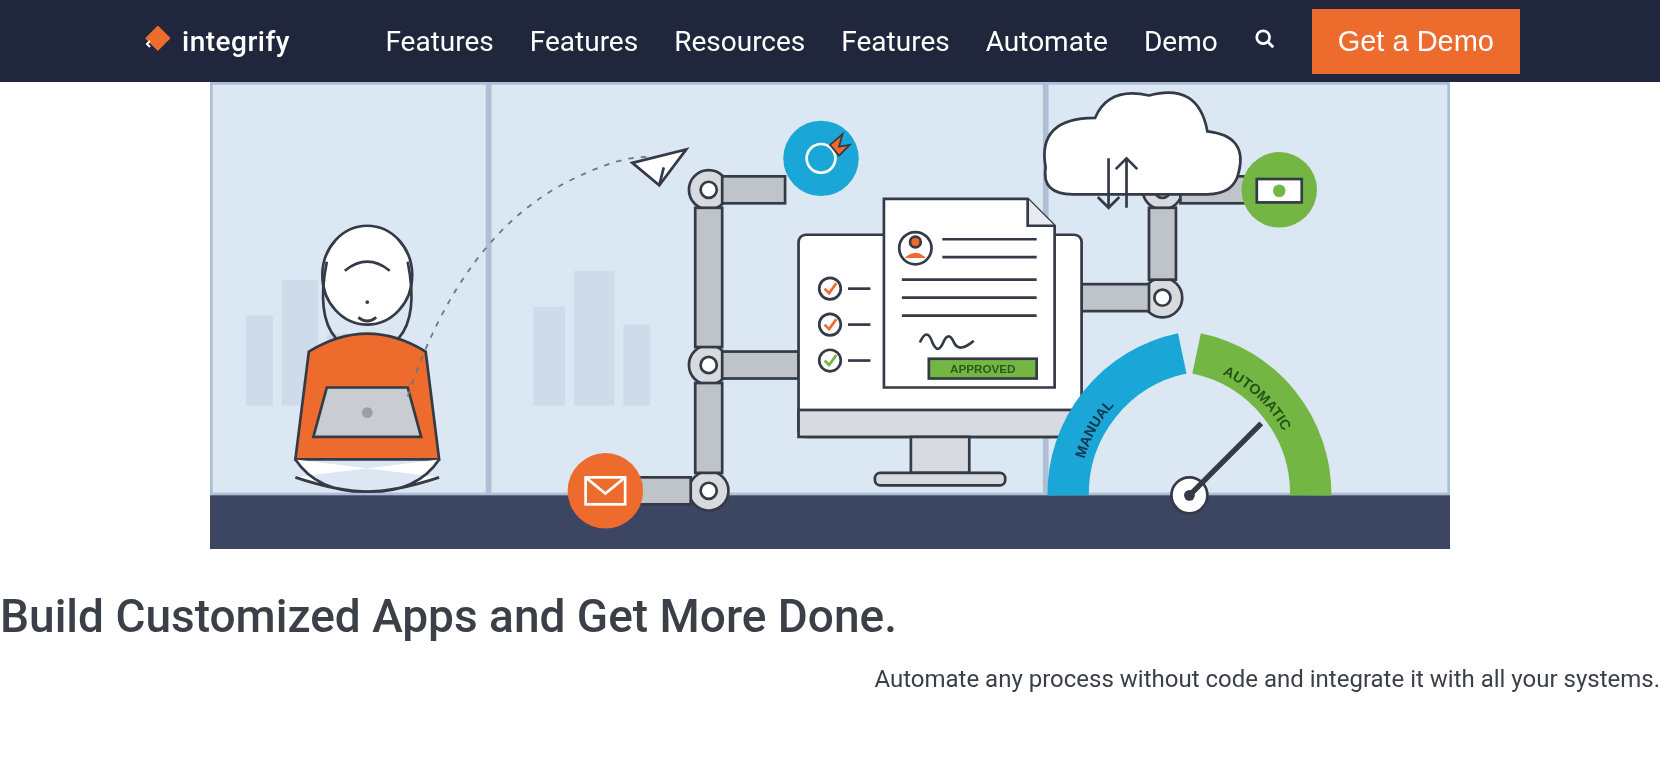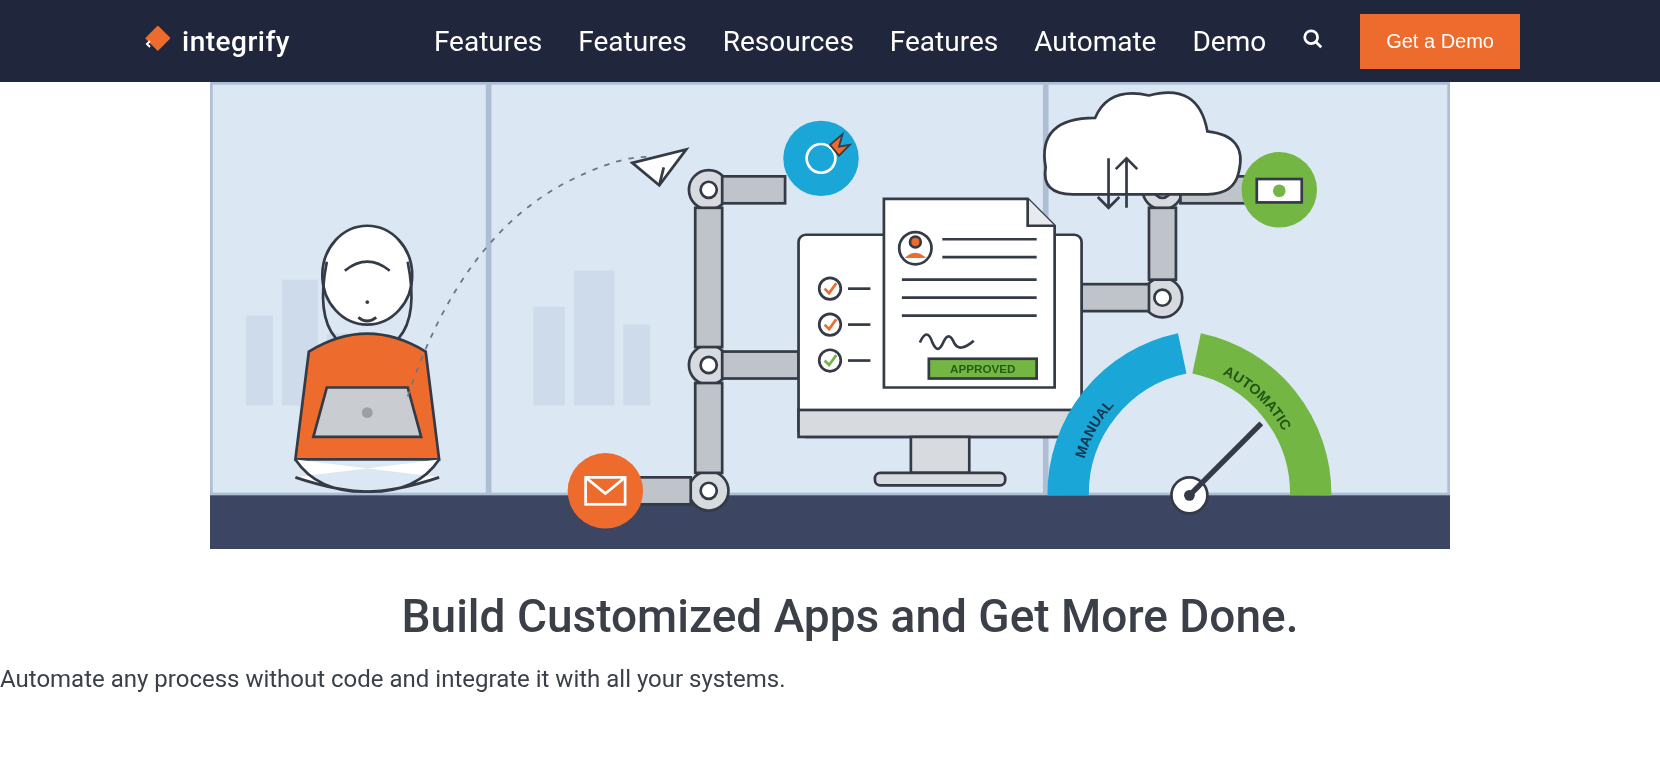--- a/index.html
+++ b/index.html
@@ -17,44 +17,42 @@
     width: 30px; height: 30px; position: relative;
   }
   .logo-mark svg { display:block; }
   .logo-text { color: #fff; font-size: 28px; font-weight: 500; letter-spacing: 0.5px; }
   .nav-right { display: flex; align-items: center; gap: 36px; }
   .nav-link { color: #fff; font-size: 28px; font-weight: 400; cursor: pointer; }
   .search-icon { color: #fff; cursor: pointer; }
   .cta-button {
     background: #ed6b2d;
     color: #fff;
-    font-size: 20px;
+    font-size: 29px;
     font-weight: 500;
     padding: 16px 26px;
     border: none;
     cursor: pointer;
   }
   .hero {
     width: 1240px;
     margin: 0 auto;
     position: relative;
   }
   .hero-svg { display:block; width:100%; }
   .headline {
-    text-align: center;
     margin-top: 40px;
-    margin-left: 40px;
   }
   .headline h1 {
     color: #3a3f48;
     font-size: 46px;
     font-weight: 500;
   }
   .subhead {
-    text-align: left;
+    text-align: right;
     margin-top: 22px;
     color: #3a3f48;
     font-size: 24px;
     font-weight: 400;
   }
 </style>
 </head>
 <body>
 
 <div class="nav">

